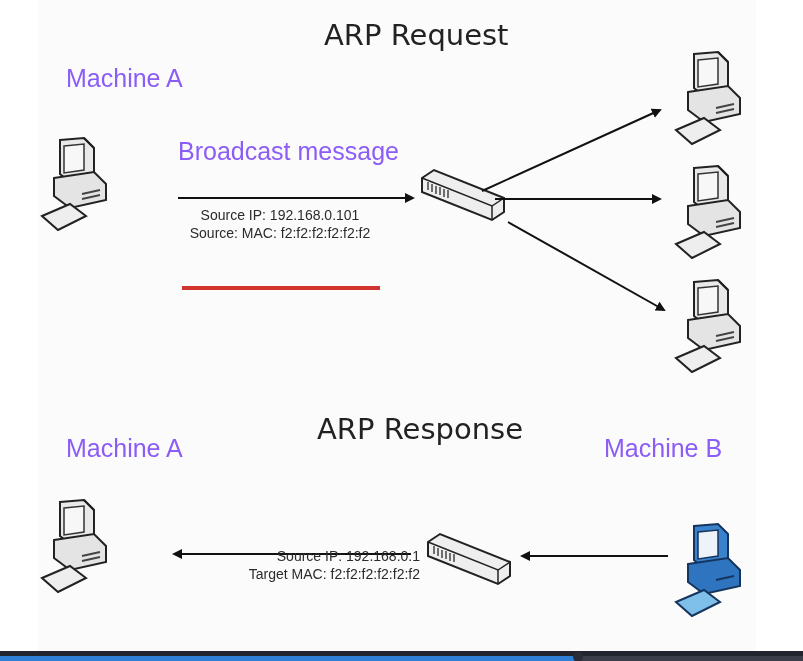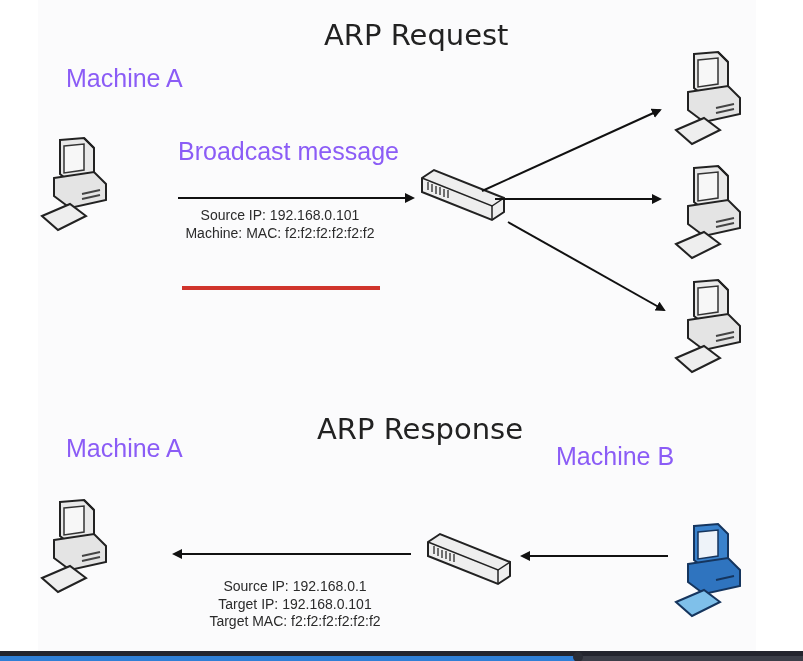--- a/index.html
+++ b/index.html
@@ -85,30 +85,29 @@
     <use href="#pcblue" transform="translate(676,524)"></use>
   </g>
 </svg>
 
 <div class="t title" style="left:324px;top:18px;">ARP Request</div>
 <div class="t red" style="left:66px;top:64px;">Machine A</div>
 <div class="t red" style="left:163px;top:137px;margin-left:15px;">Broadcast message</div>
 
 <div class="pkt" style="left:170px;top:207px;width:220px;">
   <div>Source IP: 192.168.0.101</div>
-  <div>Machine: MAC: f2:f2:f2:f2:f2:f2</div>
+  <div>Source: MAC: f2:f2:f2:f2:f2:f2</div>
 </div>
 
 <div class="t red" style="left:66px;top:434px;">Machine A</div>
 <div class="t title" style="left:317px;top:412px;">ARP Response</div>
-<div class="t red" style="left:556px;top:434px;margin-top:8px;">Machine B</div>
+<div class="t red" style="left:604px;top:434px;">Machine B</div>
 
-<div class="pkt" style="left:170px;top:578px;width:250px;">
+<div class="pkt" style="left:170px;top:548px;width:250px;text-align:right;">
   <div>Source IP: 192.168.0.1</div>
-  <div>Target IP: 192.168.0.101</div>
   <div>Target MAC:  f2:f2:f2:f2:f2:f2</div>
 </div>
 
 <div class="bar">
   <div class="bar-track"></div>
   <div class="bar-fill" id="barfill" style="width: 578.16px;"></div>
   <div class="bar-knob" id="barknob" style="left: 573.16px;"></div>
 </div>
 
 </body></html>

